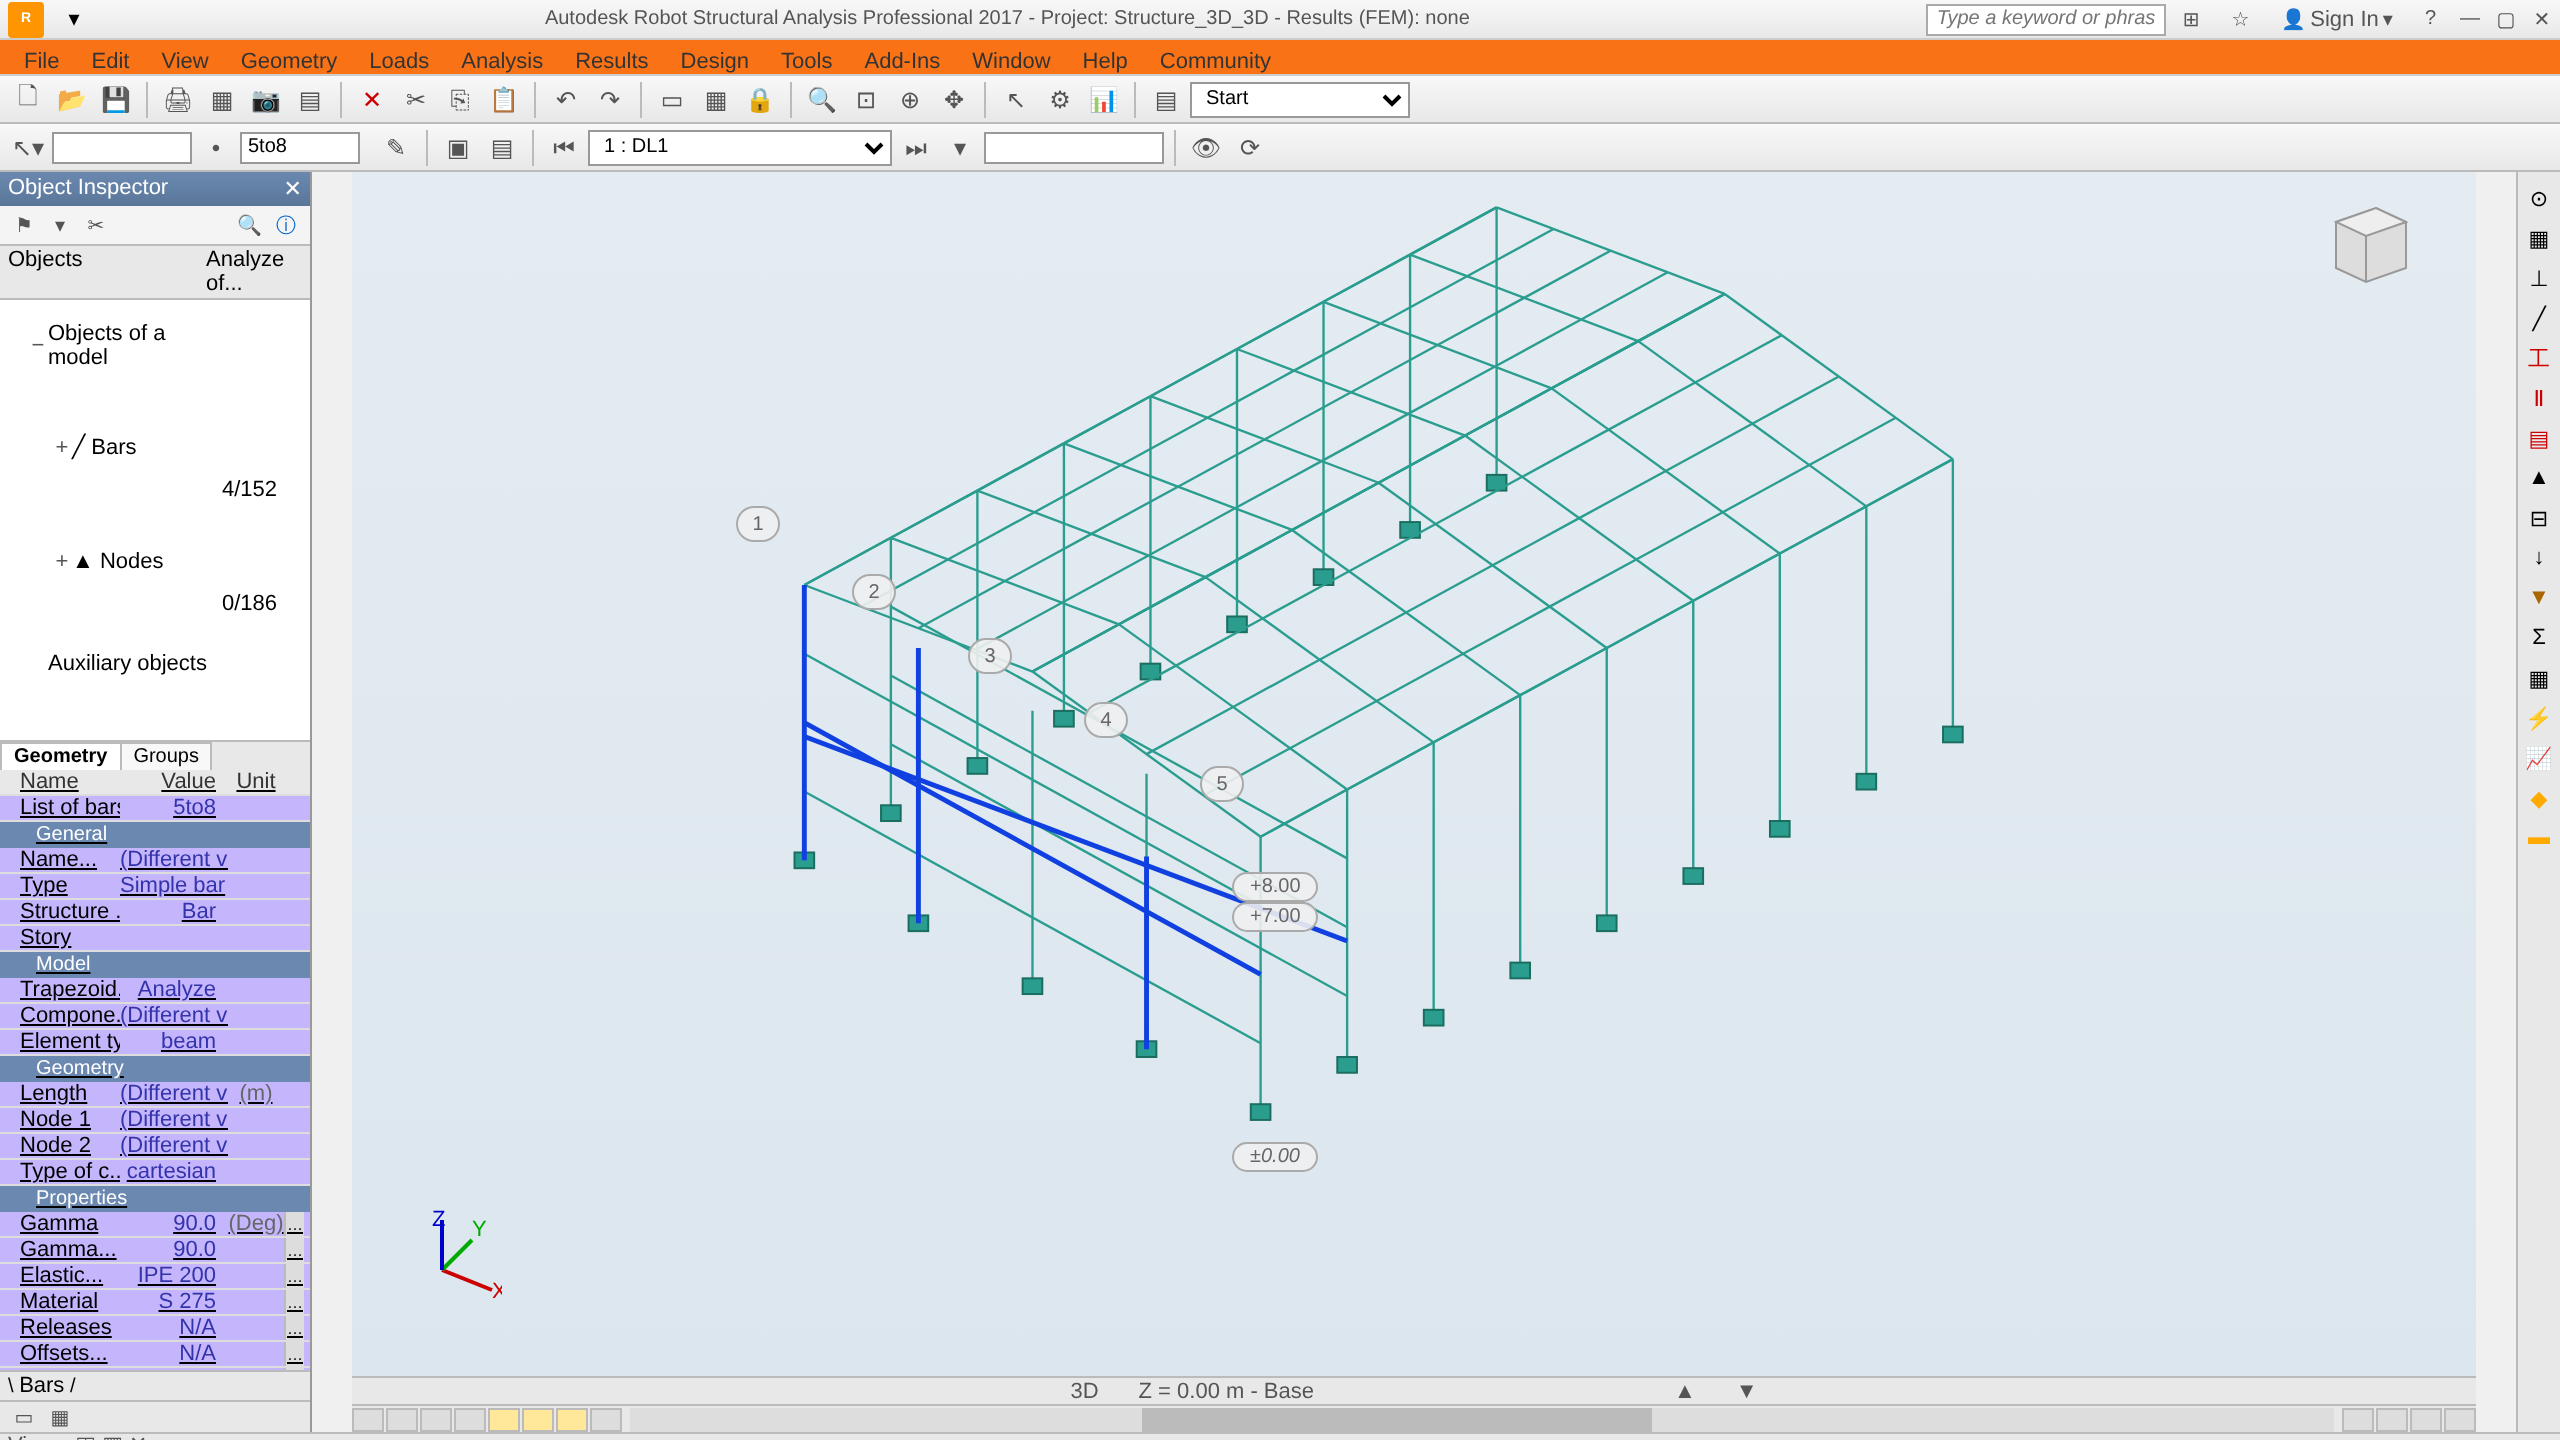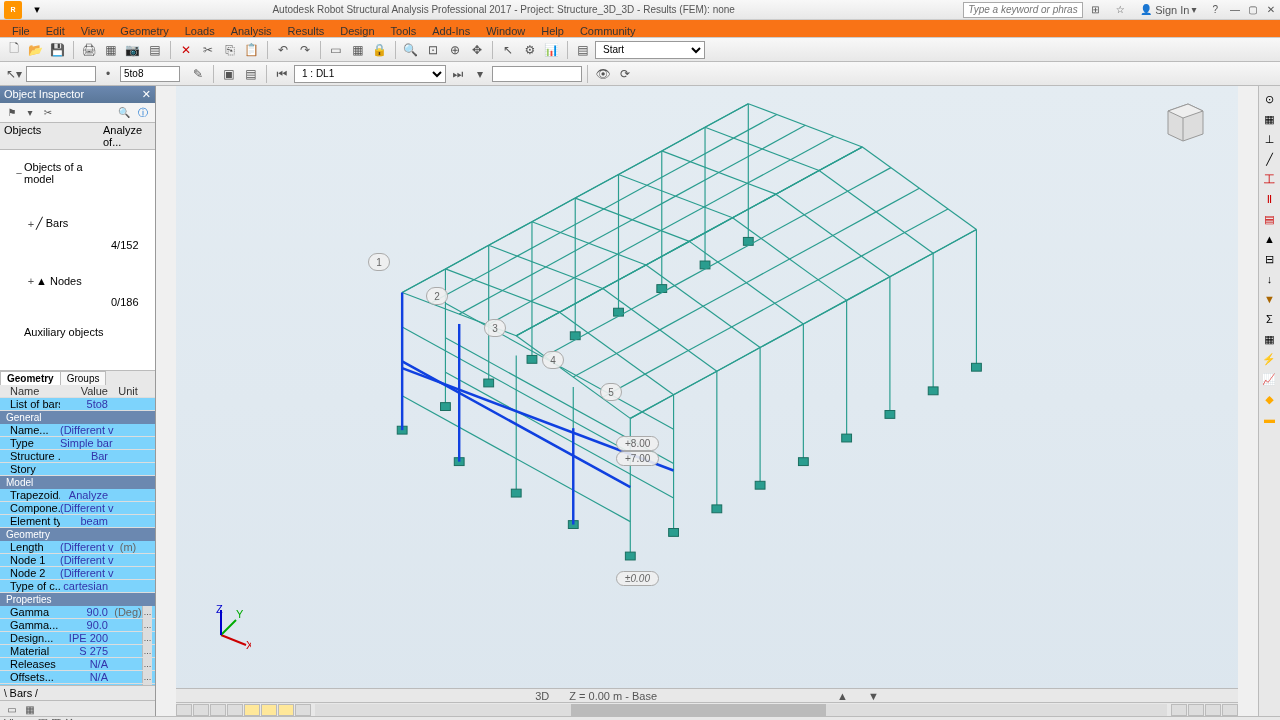--- a/index.html
+++ b/index.html
@@ -44,28 +44,28 @@
 .tree-row .label { flex: 1; }
 .tree-row .count { width: 40px; text-align: left; margin-top: 43px; }
 .tree-indent1 { padding-left: 14px; }
 .tree-indent2 { padding-left: 26px; }
 .tree-expand { display: inline-block; width: 10px; text-align: center; color: #555; }
 .geom-tabs { display: flex; background: #e8e8e8; border-top: 1px solid #bbb; }
 .geom-tab { padding: 1px 6px; font-size: 10px; border: 1px solid #bbb; border-bottom: none; background: #f8f8f8; margin-right: -1px; }
 .geom-tab.active { background: #fff; font-weight: bold; }
 
 
-.props { flex: 1; overflow: auto; background: #7dd3fc; font-size: 10px; position: relative; }
+.props { flex: 1; overflow: auto; background: #c4b5fd; font-size: 10px; position: relative; text-decoration: underline; }
 .prop-row { display: flex; height: 13px; line-height: 13px; border-bottom: 1px solid #ddd; }
 .prop-row .name { width: 60px; padding-left: 10px; overflow: hidden; white-space: nowrap; }
 .prop-row .value { width: 54px; text-align: right; padding-right: 6px; overflow: hidden; white-space: nowrap; color: #33a; }
 .prop-row .unit { width: 28px; text-align: center; color: #666; }
 .prop-row.header { background: #e8e8e8; font-weight: normal; color: #333; }
 .prop-row.header .name, .prop-row.header .value, .prop-row.header .unit { color: #333; }
-.prop-group { background: #6b88b0; color: #fff; padding: 0 6px; height: 13px; line-height: 13px; font-size: 10px; }
+.prop-group { background: #6b88b0; color: #fff; padding: 0 18px; height: 13px; line-height: 13px; font-size: 10px; }
 .prop-btn { width: 10px; background: #ddd; border-left: 1px solid #bbb; font-size: 8px; text-align: center; }
 .bars-tab-row { background: #e8e8e8; border-top: 1px solid #bbb; font-size: 10px; padding: 1px 4px; }
 .mini-toolbar { background: #e8e8e8; border-top: 1px solid #bbb; height: 16px; display: flex; gap: 2px; padding: 0 4px; }
 
 
 .viewport { flex: 1; position: relative; background: linear-gradient(#e4ecf2, #dce6ee); display: flex; flex-direction: column; }
 .canvas-area { flex: 1; position: relative; overflow: hidden; }
 .view-cube { position: absolute; top: 10px; right: 30px; width: 50px; height: 50px; }
 .axis-gizmo { position: absolute; bottom: 38px; left: 30px; width: 45px; height: 45px; }
 .grid-label { position: absolute; width: 22px; height: 18px; border: 1px solid #aaa; border-radius: 9px; background: rgba(240,240,240,0.9); display: flex; align-items: center; justify-content: center; font-size: 10px; color: #666; }
@@ -304,21 +304,21 @@
           <div class="unit">(Deg)</div>
           <div class="prop-btn">…</div>
         </div>
         <div class="prop-row">
           <div class="name">Gamma...</div>
           <div class="value">90.0</div>
           <div class="unit"></div>
           <div class="prop-btn">…</div>
         </div>
         <div class="prop-row">
-          <div class="name">Design...</div>
+          <div class="name">Elastic...</div>
           <div class="value">IPE 200</div>
           <div class="unit"></div>
           <div class="prop-btn">…</div>
         </div>
         <div class="prop-row">
           <div class="name">Material</div>
           <div class="value">S 275</div>
           <div class="unit"></div>
           <div class="prop-btn">…</div>
         </div>

